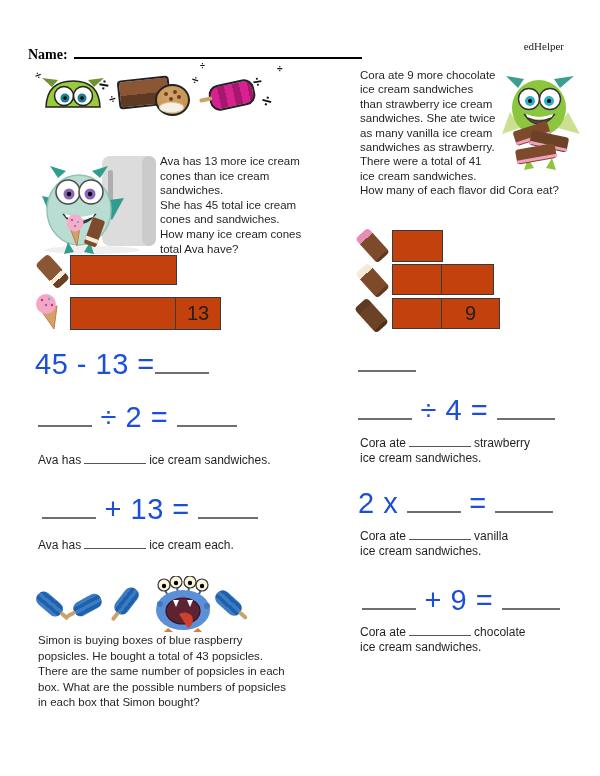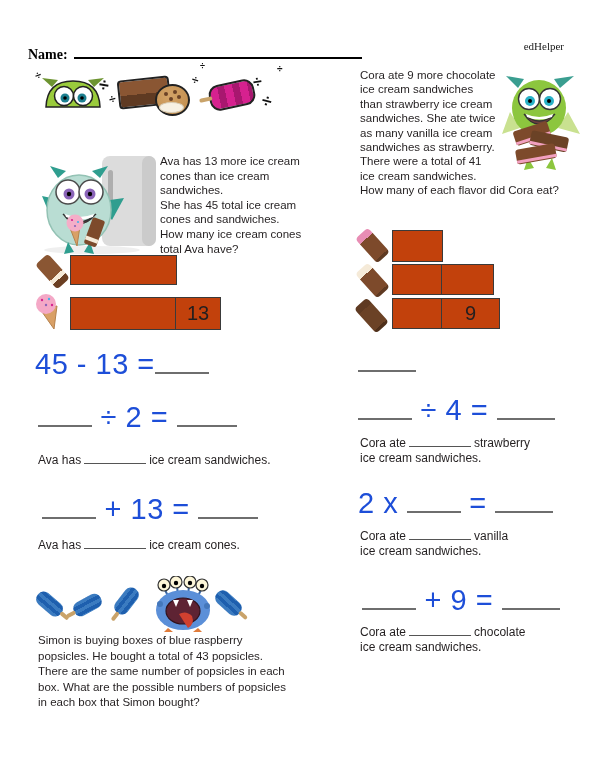--- a/index.html
+++ b/index.html
@@ -162,21 +162,21 @@
   </div>
   <div class="ans" style="left:38px;top:452px">
     <span>Ava has</span><span class="blank-sm"></span><span>ice cream sandwiches.</span>
   </div>
   <div class="eq" style="left:42px;top:487px">
     <span class="blank-lg"></span>
     <span>+ 13 =</span>
     <span class="blank-lg" style="width:60px"></span>
   </div>
   <div class="ans" style="left:38px;top:537px">
-    <span>Ava has</span><span class="blank-sm"></span><span>ice cream cones.</span>
+    <span>Ava has</span><span class="blank-sm"></span><span>ice cream each.</span>
   </div>
 
   <div>
     <div class="pop" style="left:42px;top:589px;transform:rotate(-50deg)"></div>
     <div class="pop" style="left:80px;top:590px;transform:rotate(62deg)"></div>
     <div class="pop" style="left:119px;top:586px;transform:rotate(38deg)"></div>
     <svg style="position:absolute;left:146px;top:576px" width="74" height="56" viewBox="0 0 74 56">
       <g stroke="#3a66a3" stroke-width="2">
         <line x1="19" y1="14" x2="23" y2="22"></line>
           <line x1="31" y1="10" x2="32" y2="20"></line>

